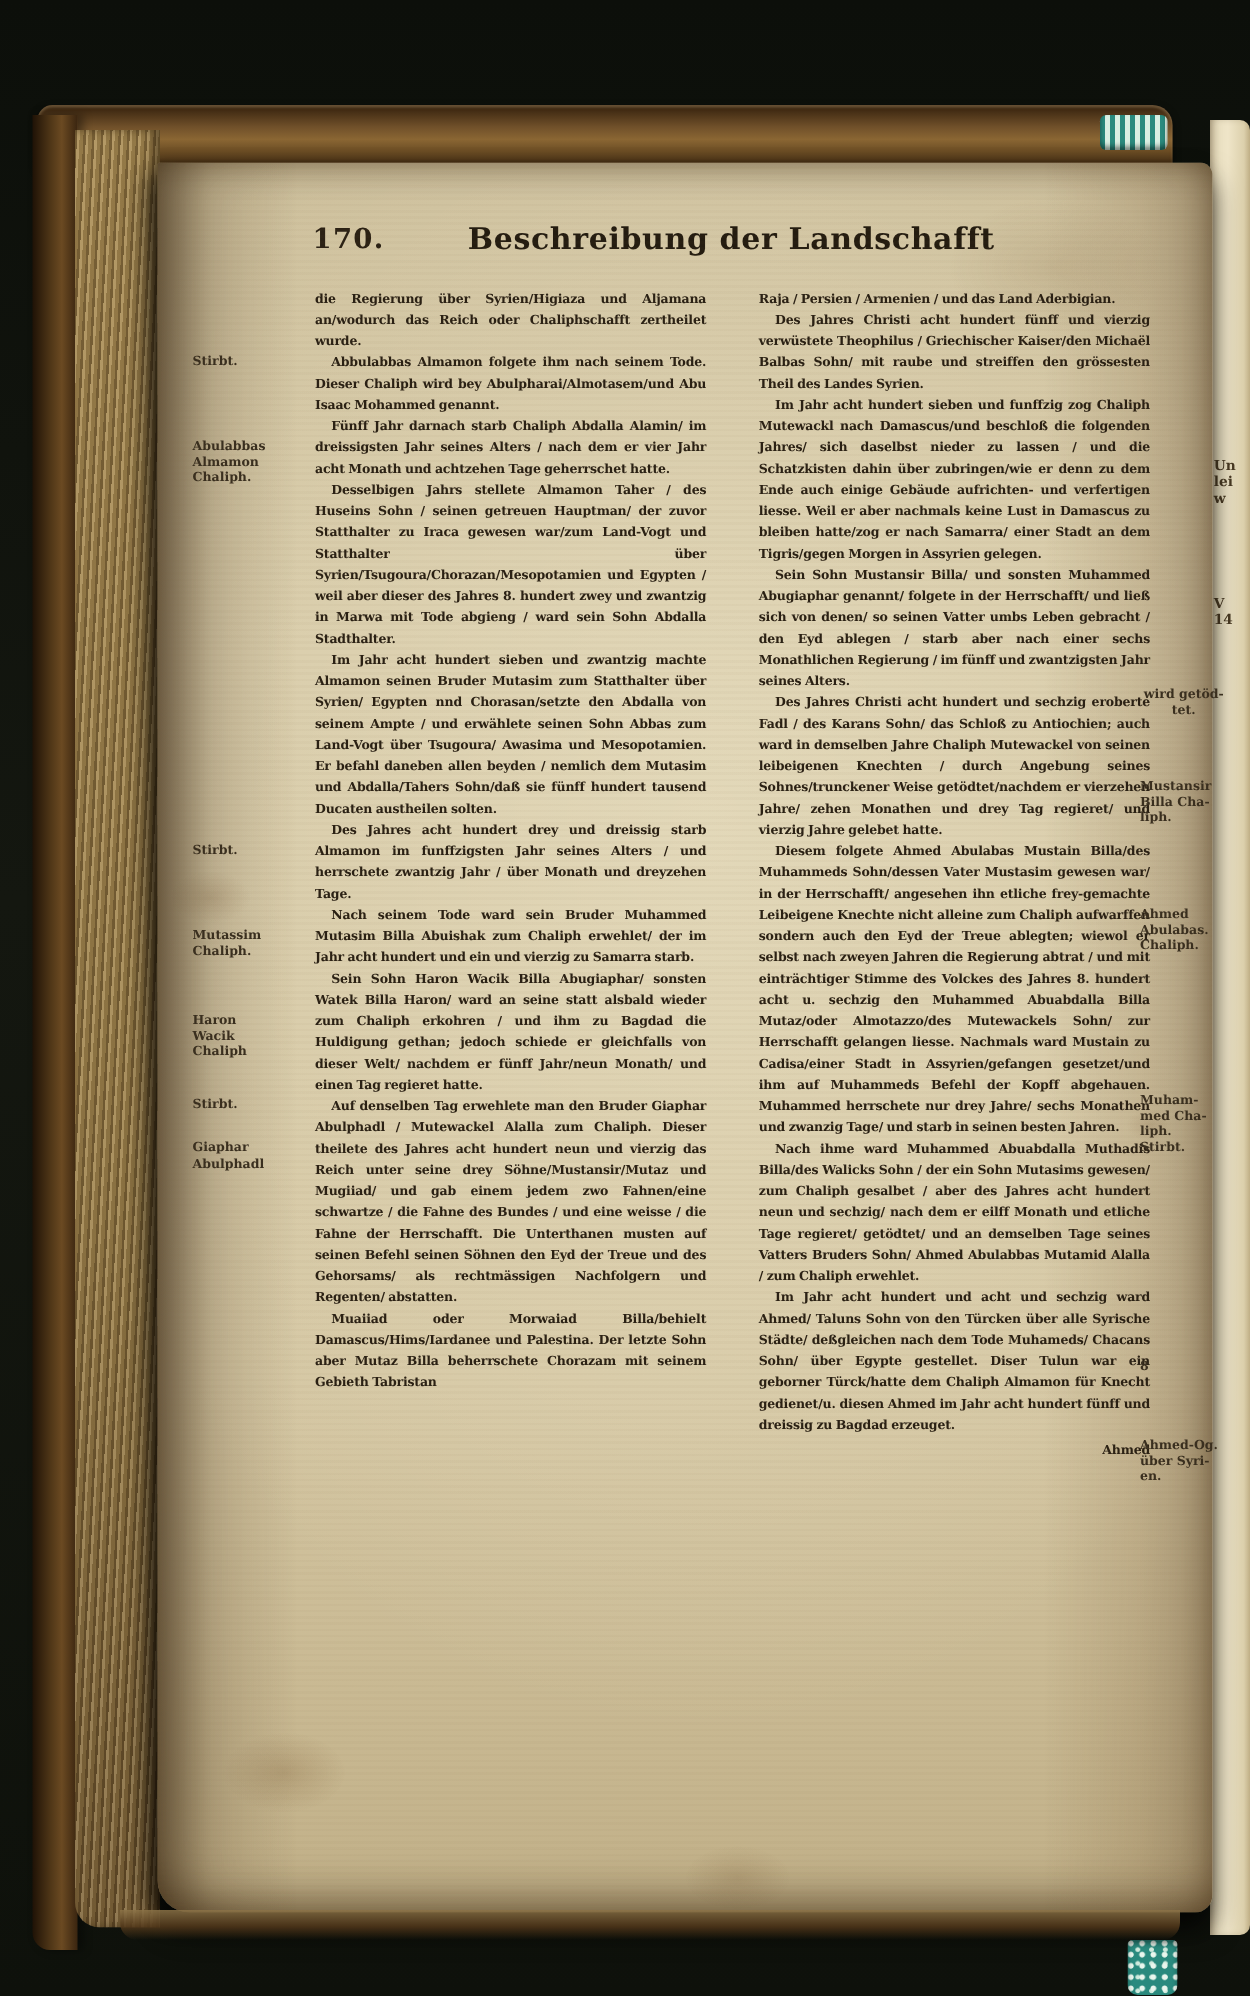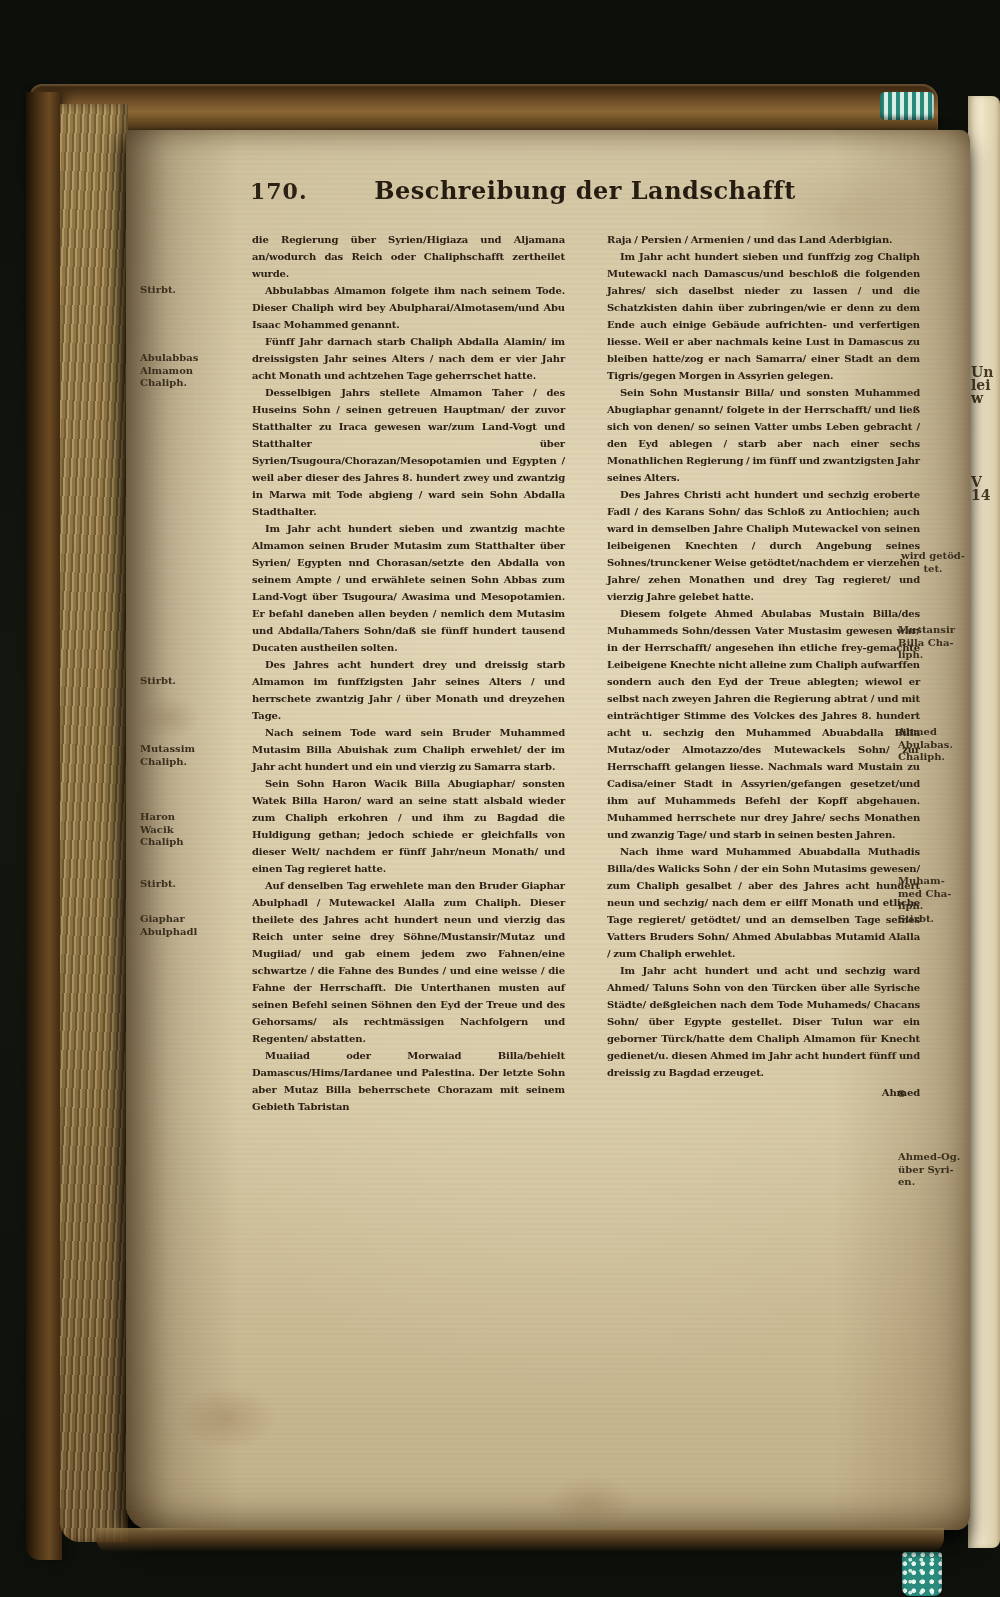--- a/index.html
+++ b/index.html
@@ -34,21 +34,21 @@
   .page-edges-bottom { position:absolute; left:96px; top:1528px; width:848px; height:24px;
     background: linear-gradient(180deg,#8d7448 0%,#53391b 55%,rgba(20,12,4,0) 100%);
     border-radius:0 0 14px 14px; opacity:.85; }
 
   
   .next-page { position:absolute; left:968px; top:96px; width:32px; height:1452px;
     background: linear-gradient(90deg,#c7b astra,#e6dcbd 0%, #efe5c8 45%, #dcd0ac 85%, #bfae85 100%);
     background: linear-gradient(90deg,#e6dcbd 0%, #efe5c8 45%, #dcd0ac 85%, #bfae85 100%);
     border-radius:0 8px 8px 0;
     box-shadow: inset 5px 0 8px -4px rgba(60,40,15,.55); }
-  .frag { position:absolute; left:3px; width:28px; font-size:14px; font-weight:700;
+  .frag { position:absolute; left:3px; width:28px; font-size:11px; font-weight:700;
     line-height:13px; color:#4a3b24; white-space:pre-line; }
 
   
   .headband-bottom { position:absolute; left:902px; top:1552px; width:40px; height:44px;
     border-radius:4px 4px 8px 8px;
     background:
       radial-gradient(circle at 30% 30%, #e9f6ed 2px, rgba(0,0,0,0) 2.6px),
       radial-gradient(circle at 75% 70%, #cfeadd 1.6px, rgba(0,0,0,0) 2.2px),
       var(--teal,#2a8a7e);
     background-size: 9px 9px, 11px 11px, auto;
@@ -87,21 +87,21 @@
 
   .col { position:absolute; top:101px; width:313px; text-align:justify;
     font-size:10px; line-height:17px; font-weight:700; color:var(--ink,#2b2114);
     letter-spacing:-.15px; word-spacing:-.5px; z-index:3; }
   .col-left { left:126px; }
   .col-right { left:454px;margin-left:27px; }
   .para { text-indent:13px; }
   .para.noindent { text-indent:0; }
 
   .note { position:absolute; font-size:10px; line-height:12.5px; font-weight:700;
-    color:#3a2f1f; white-space:pre-line; z-index:3; }
+    color:#3a2f1f; white-space:pre-line; z-index:3;margin-left:14px; }
   .note-left { left:14px; width:102px; }
   .note-right { left:772px; width:70px; }
 
   .catchword { text-align:right; font-weight:700; padding-top:3px; text-indent:0; }
 </style>
 </head>
 <body>
 
 <div class="scene">
 
@@ -132,20 +132,21 @@
         <p class="para">Im Jahr acht hundert sieben und zwantzig machte Almamon seinen Bruder Mutasim zum Statthalter über Syrien/ Egypten nnd Chorasan/setzte den Abdalla von seinem Ampte / und erwählete seinen Sohn Abbas zum Land-Vogt über Tsugoura/ Awasima und Mesopotamien. Er befahl daneben allen beyden / nemlich dem Mutasim und Abdalla/Tahers Sohn/daß sie fünff hundert tausend Ducaten austheilen solten.</p>
         <p class="para">Des Jahres acht hundert drey und dreissig starb Almamon im funffzigsten Jahr seines Alters / und herrschete zwantzig Jahr / über Monath und dreyzehen Tage.</p>
         <p class="para">Nach seinem Tode ward sein Bruder Muhammed Mutasim Billa Abuishak zum Chaliph erwehlet/ der im Jahr acht hundert und ein und vierzig zu Samarra starb.</p>
         <p class="para">Sein Sohn Haron Wacik Billa Abugiaphar/ sonsten Watek Billa Haron/ ward an seine statt alsbald wieder zum Chaliph erkohren / und ihm zu Bagdad die Huldigung gethan; jedoch schiede er gleichfalls von dieser Welt/ nachdem er fünff Jahr/neun Monath/ und einen Tag regieret hatte.</p>
         <p class="para">Auf denselben Tag erwehlete man den Bruder Giaphar Abulphadl / Mutewackel Alalla zum Chaliph. Dieser theilete des Jahres acht hundert neun und vierzig das Reich unter seine drey Söhne/Mustansir/Mutaz und Mugiiad/ und gab einem jedem zwo Fahnen/eine schwartze / die Fahne des Bundes / und eine weisse / die Fahne der Herrschafft. Die Unterthanen musten auf seinen Befehl seinen Söhnen den Eyd der Treue und des Gehorsams/ als rechtmässigen Nachfolgern und Regenten/ abstatten.</p>
         <p class="para">Muaiiad oder Morwaiad Billa/behielt Damascus/Hims/Iardanee und Palestina. Der letzte Sohn aber Mutaz Billa beherrschete Chorazam mit seinem Gebieth Tabristan</p>
       </div>
     <div class="col col-right" id="rightcol">
 
     <p class="para noindent">Raja / Persien / Armenien / und das Land Aderbigian.</p>
+        <p class="para">Des Jahres Christi acht hundert fünff und vierzig verwüstete Theophilus / Griechischer Kaiser/den Michaël Balbas Sohn/ mit raube und streiffen den grössesten Theil des Landes Syrien.</p>
         <p class="para">Im Jahr acht hundert sieben und funffzig zog Chaliph Mutewackl nach Damascus/und beschloß die folgenden Jahres/ sich daselbst nieder zu lassen / und die Schatzkisten dahin über zubringen/wie er denn zu dem Ende auch einige Gebäude aufrichten- und verfertigen liesse. Weil er aber nachmals keine Lust in Damascus zu bleiben hatte/zog er nach Samarra/ einer Stadt an dem Tigris/gegen Morgen in Assyrien gelegen.</p>
         <p class="para">Sein Sohn Mustansir Billa/ und sonsten Muhammed Abugiaphar genannt/ folgete in der Herrschafft/ und ließ sich von denen/ so seinen Vatter umbs Leben gebracht / den Eyd ablegen / starb aber nach einer sechs Monathlichen Regierung / im fünff und zwantzigsten Jahr seines Alters.</p>
         <p class="para">Des Jahres Christi acht hundert und sechzig eroberte Fadl / des Karans Sohn/ das Schloß zu Antiochien; auch ward in demselben Jahre Chaliph Mutewackel von seinen leibeigenen Knechten / durch Angebung seines Sohnes/trunckener Weise getödtet/nachdem er vierzehen Jahre/ zehen Monathen und drey Tag regieret/ und vierzig Jahre gelebet hatte.</p>
         <p class="para">Diesem folgete Ahmed Abulabas Mustain Billa/des Muhammeds Sohn/dessen Vater Mustasim gewesen war/ in der Herrschafft/ angesehen ihn etliche frey-gemachte Leibeigene Knechte nicht alleine zum Chaliph aufwarffen sondern auch den Eyd der Treue ablegten; wiewol er selbst nach zweyen Jahren die Regierung abtrat / und mit einträchtiger Stimme des Volckes des Jahres 8. hundert acht u. sechzig den Muhammed Abuabdalla Billa Mutaz/oder Almotazzo/des Mutewackels Sohn/ zur Herrschafft gelangen liesse. Nachmals ward Mustain zu Cadisa/einer Stadt in Assyrien/gefangen gesetzet/und ihm auf Muhammeds Befehl der Kopff abgehauen. Muhammed herrschete nur drey Jahre/ sechs Monathen und zwanzig Tage/ und starb in seinen besten Jahren.</p>
         <p class="para">Nach ihme ward Muhammed Abuabdalla Muthadis Billa/des Walicks Sohn / der ein Sohn Mutasims gewesen/ zum Chaliph gesalbet / aber des Jahres acht hundert neun und sechzig/ nach dem er eilff Monath und etliche Tage regieret/ getödtet/ und an demselben Tage seines Vatters Bruders Sohn/ Ahmed Abulabbas Mutamid Alalla / zum Chaliph erwehlet.</p>
         <p class="para">Im Jahr acht hundert und acht und sechzig ward Ahmed/ Taluns Sohn von den Türcken über alle Syrische Städte/ deßgleichen nach dem Tode Muhameds/ Chacans Sohn/ über Egypte gestellet. Diser Tulun war ein geborner Türck/hatte dem Chaliph Almamon für Knecht gedienet/u. diesen Ahmed im Jahr acht hundert fünff und dreissig zu Bagdad erzeuget.</p>
         <div class="catchword" id="catchword">Ahmed</div>
       </div>
   <div class="note note-left" style="top: 154px;">Stirbt.</div>
       <div class="note note-left" style="top: 222px;">Abulabbas

